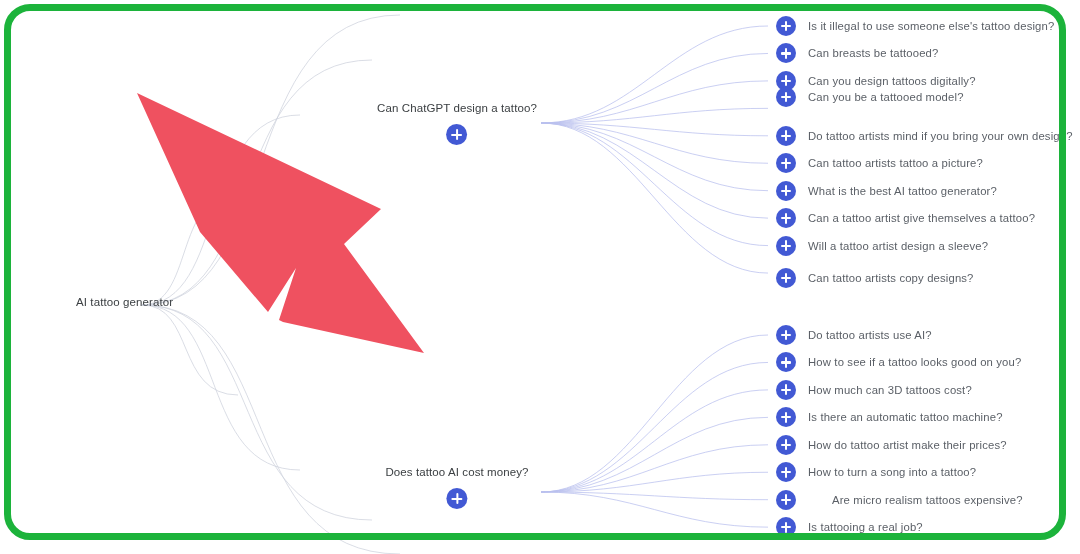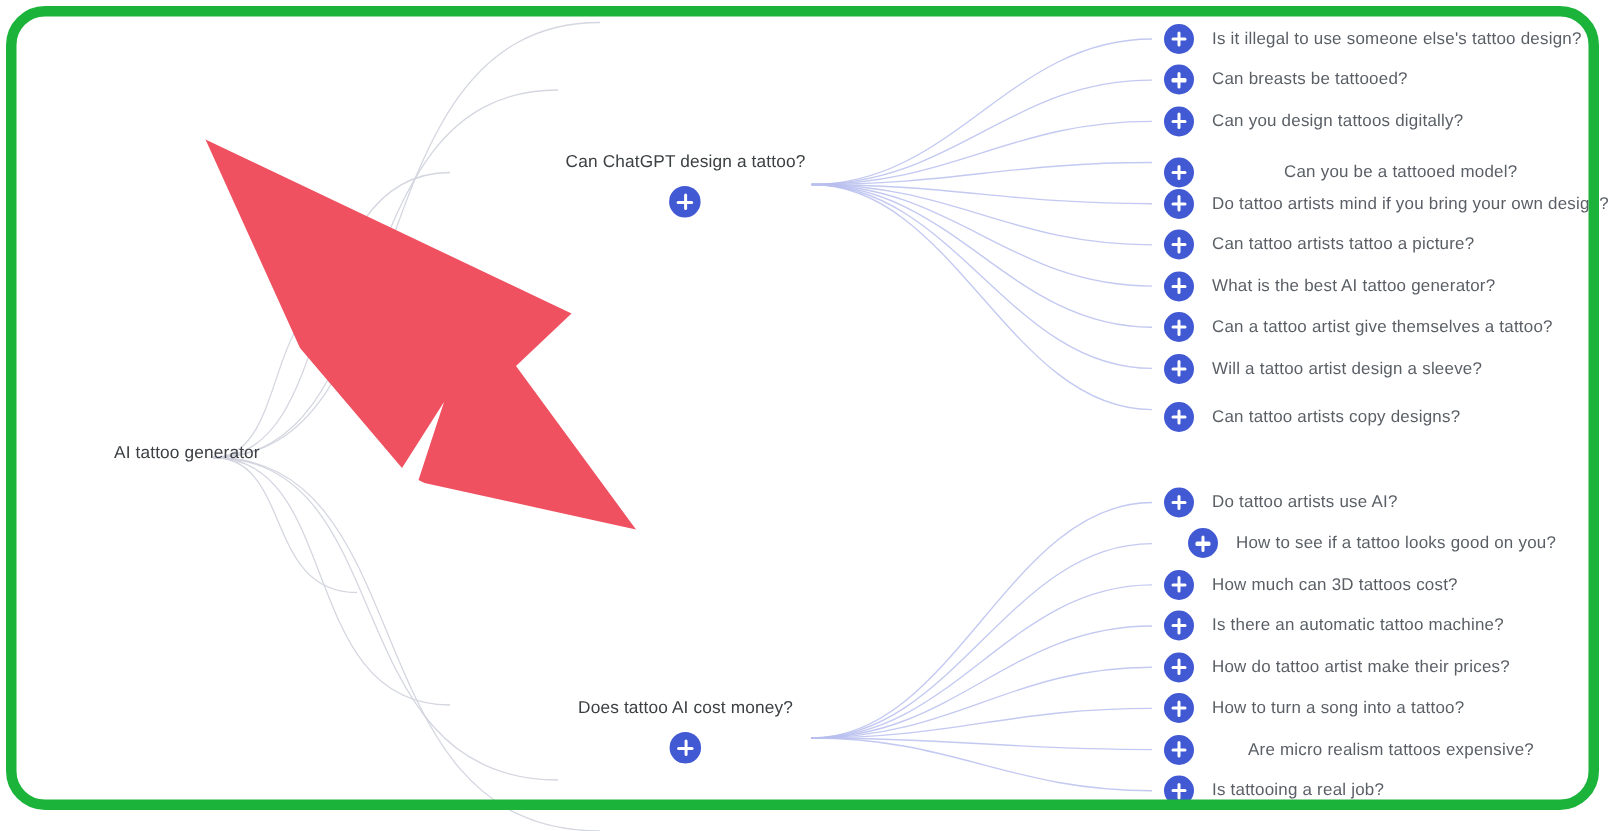--- a/index.html
+++ b/index.html
@@ -203,21 +203,21 @@
         <span class="ltext">Is it illegal to use someone else's tattoo design?</span>
       </div>
       <div class="leaf" style="left: 776px; top: 43.45px;">
         <span class="plus-small"></span>
         <span class="ltext">Can breasts be tattooed?</span>
       </div>
       <div class="leaf" style="left: 776px; top: 70.9px;">
         <span class="plus-small"></span>
         <span class="ltext">Can you design tattoos digitally?</span>
       </div>
-      <div class="leaf" style="left: 776px; top: 105px; gap: 48px;">
+      <div class="leaf" style="left: 776px; top: 87px;">
         <span class="plus-small"></span>
         <span class="ltext">Can you be a tattooed model?</span>
       </div>
       <div class="leaf" style="left: 776px; top: 125.8px;">
         <span class="plus-small"></span>
         <span class="ltext">Do tattoo artists mind if you bring your own design?</span>
       </div>
       <div class="leaf" style="left: 776px; top: 153.25px;">
         <span class="plus-small"></span>
         <span class="ltext">Can tattoo artists tattoo a picture?</span>
@@ -237,21 +237,21 @@
       <div class="leaf" style="left: 776px; top: 268px;">
         <span class="plus-small"></span>
         <span class="ltext">Can tattoo artists copy designs?</span>
       </div>
     </div>
   <div id="leaves-2">
       <div class="leaf" style="left: 776px; top: 325px;">
         <span class="plus-small"></span>
         <span class="ltext">Do tattoo artists use AI?</span>
       </div>
-      <div class="leaf" style="left: 776px; top: 352.45px; margin-left: 16px;">
+      <div class="leaf" style="left: 776px; top: 352.45px;">
         <span class="plus-small"></span>
         <span class="ltext">How to see if a tattoo looks good on you?</span>
       </div>
       <div class="leaf" style="left: 776px; top: 379.9px;">
         <span class="plus-small"></span>
         <span class="ltext">How much can 3D tattoos cost?</span>
       </div>
       <div class="leaf" style="left: 776px; top: 407.35px;">
         <span class="plus-small"></span>
         <span class="ltext">Is there an automatic tattoo machine?</span>

